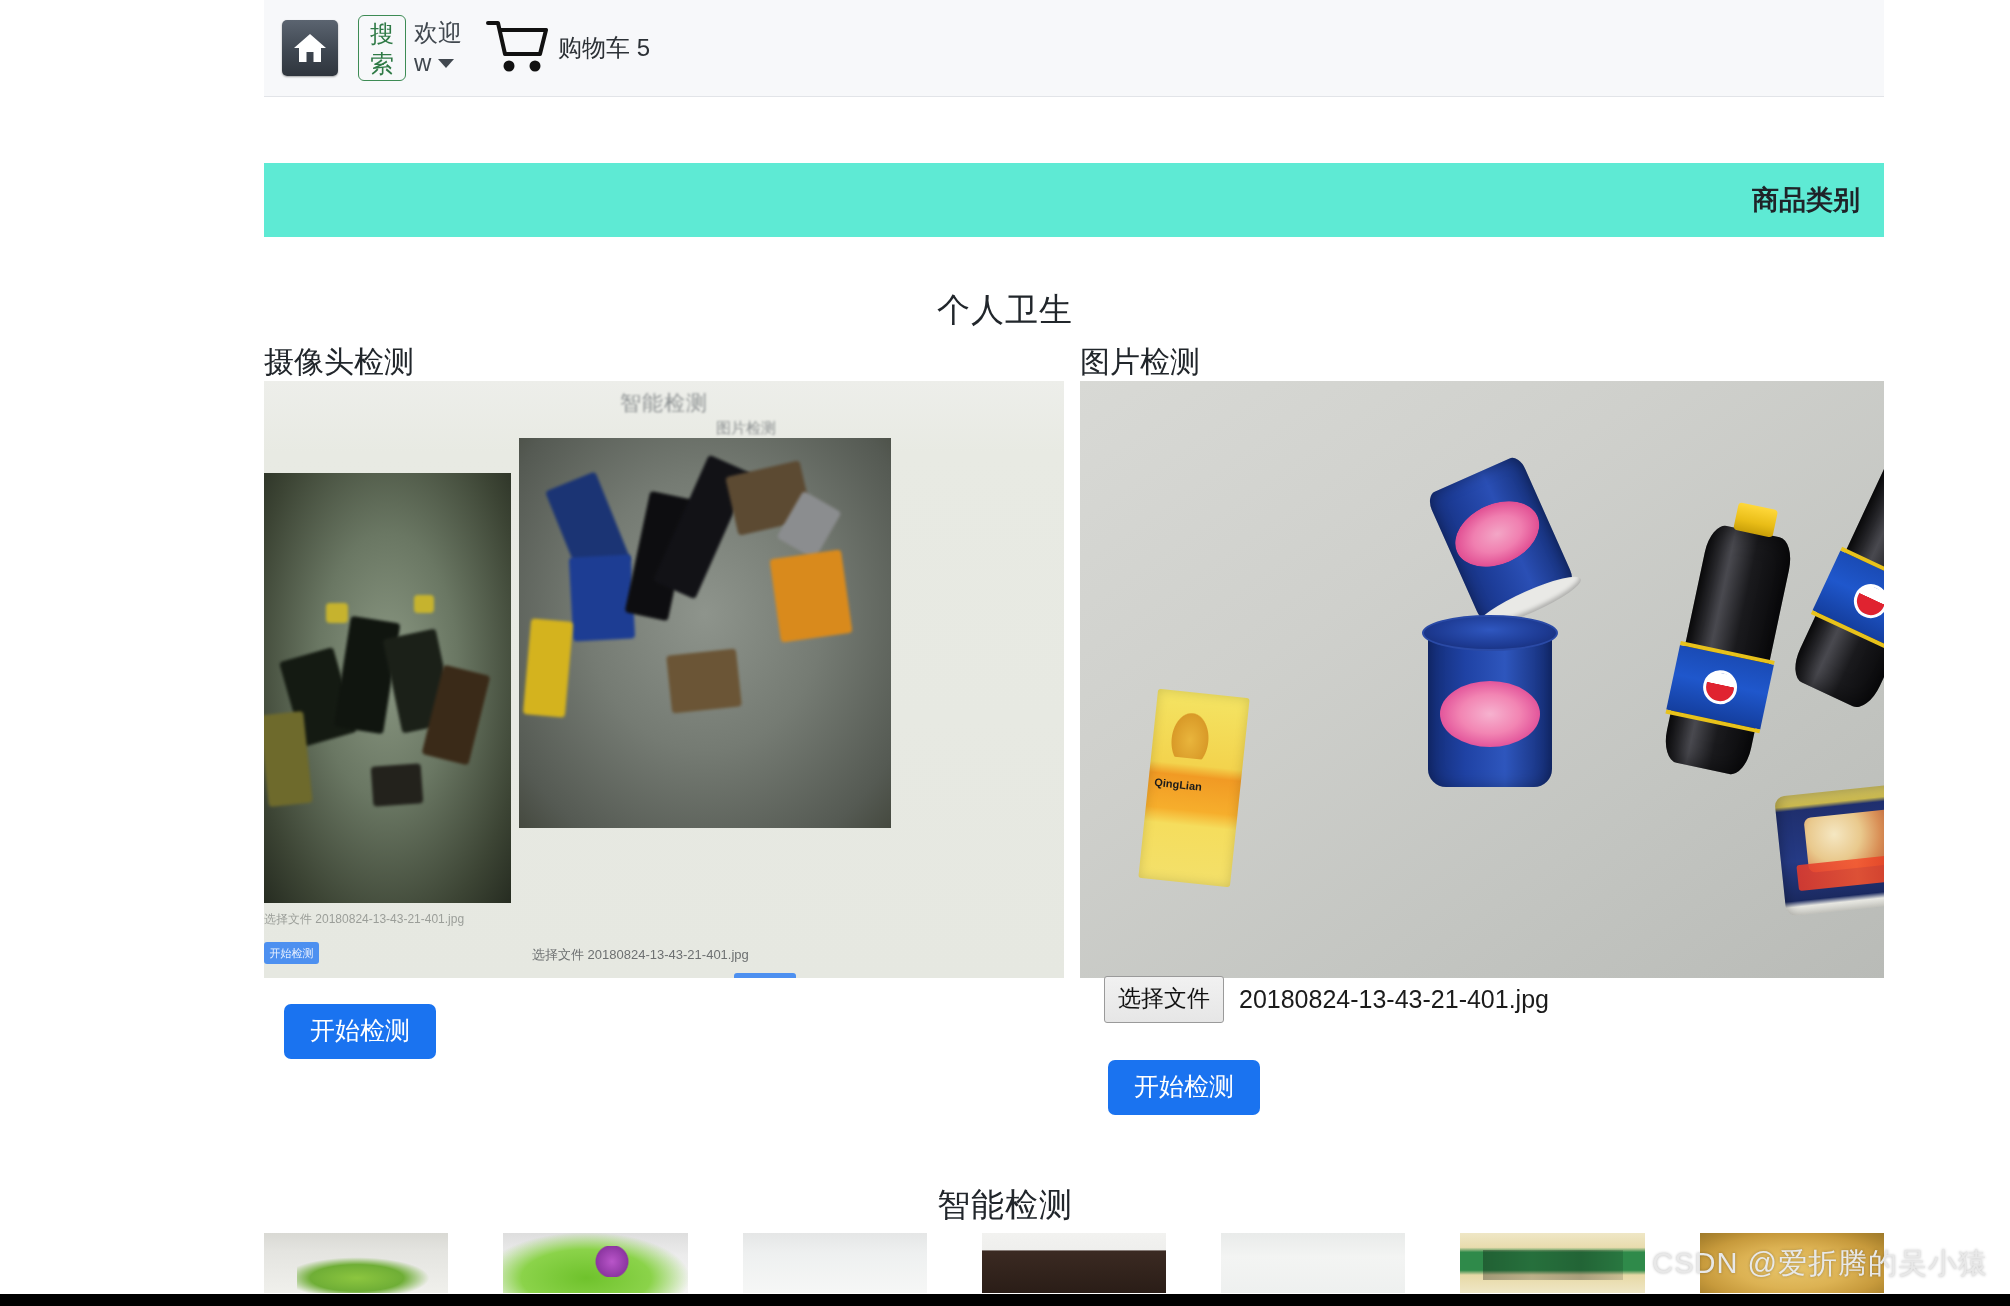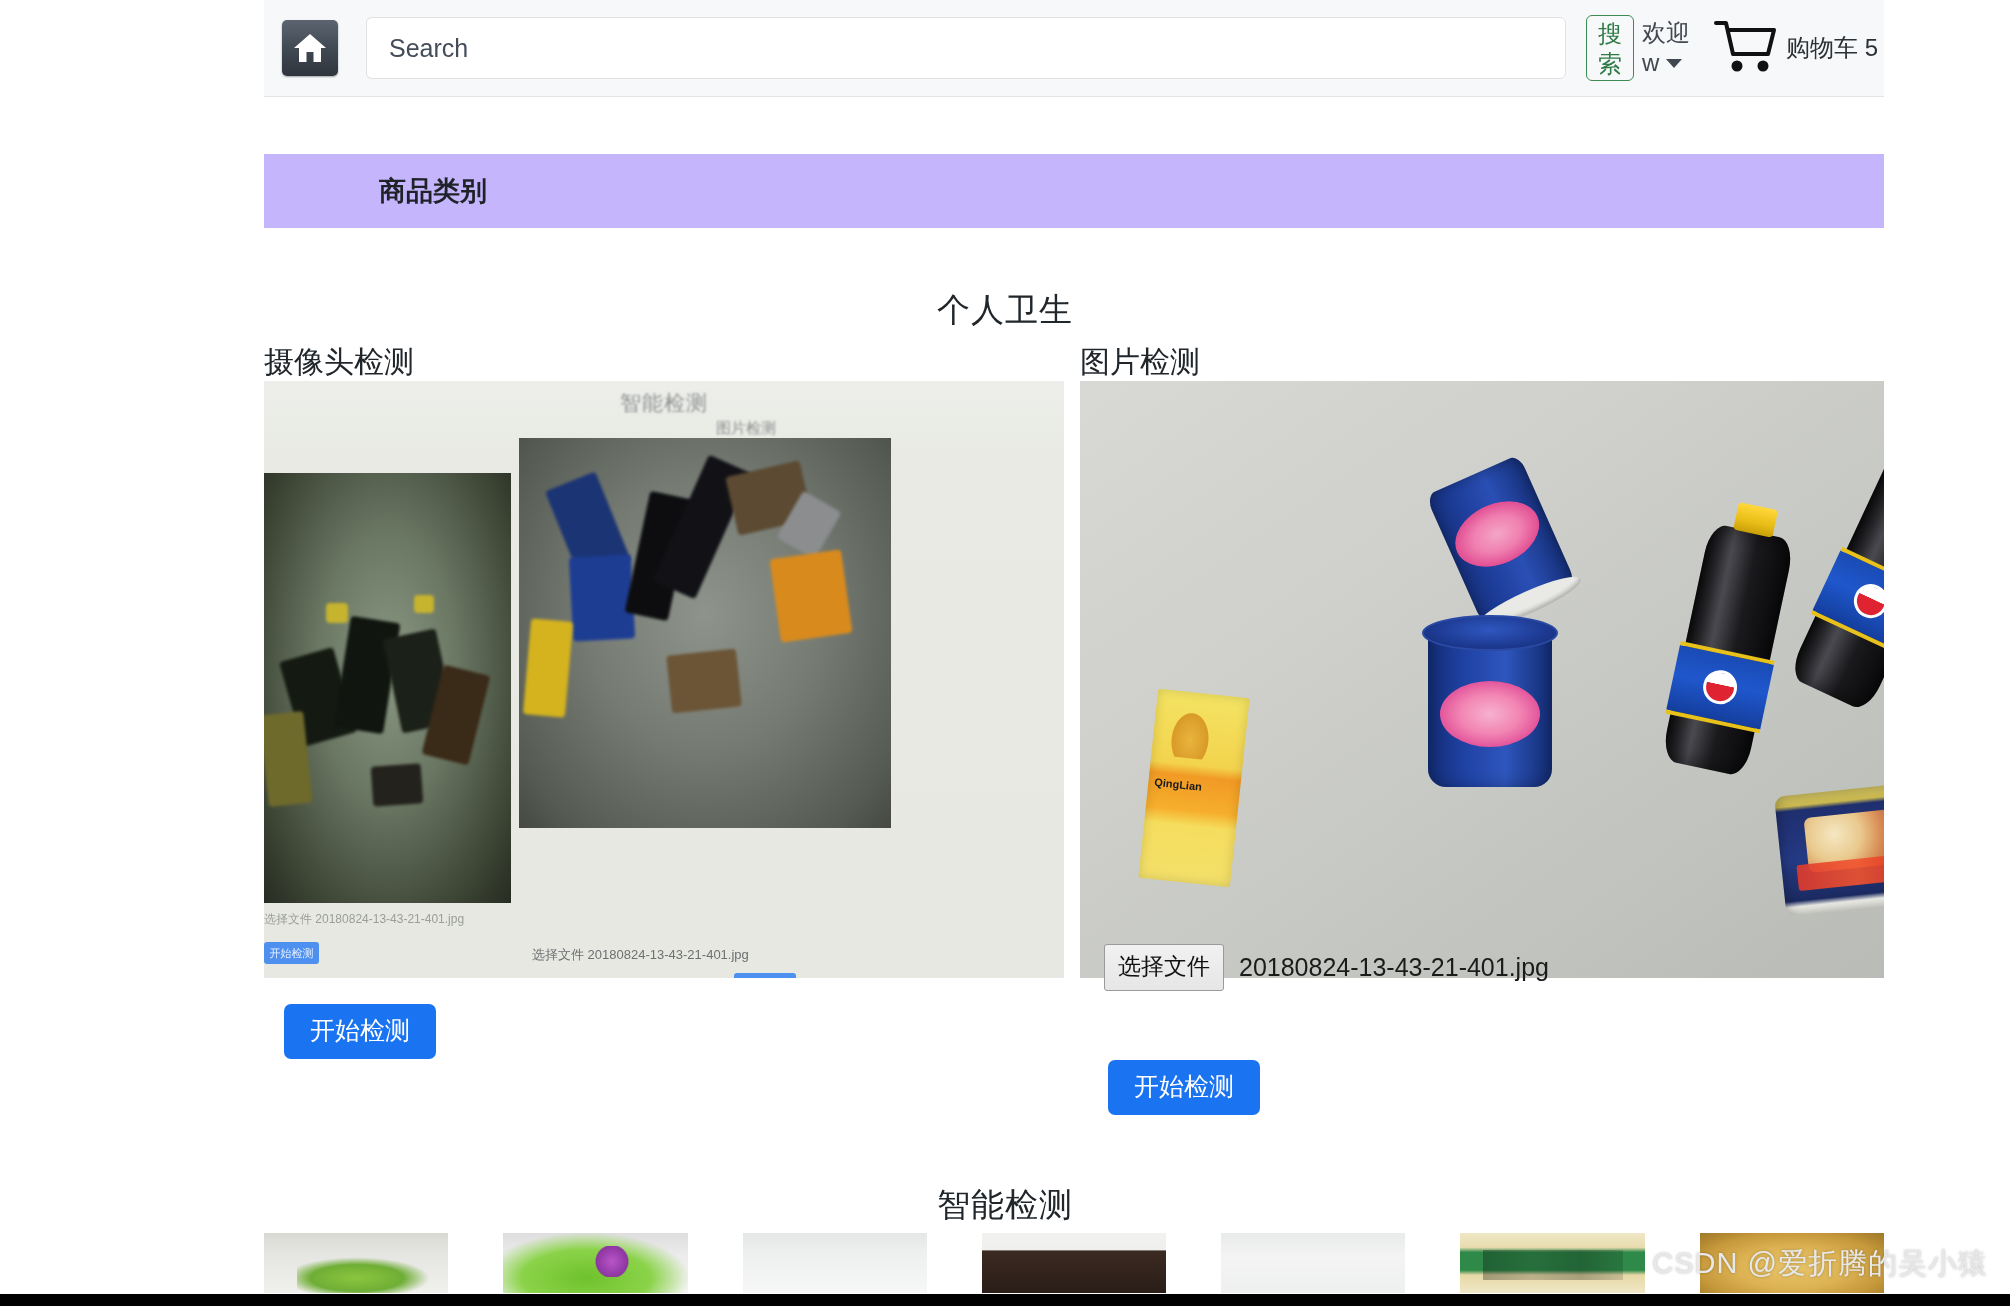--- a/index.html
+++ b/index.html
@@ -106,27 +106,28 @@
     font-size: 24px;
     color: #2c3136;
     margin-left: 8px;
     white-space: nowrap;
   }
 
   
   .nav-bar {
     position: absolute;
     left: 264px;
-    top: 154px;
+    top: 163px;
     width: 1620px;
     height: 74px;
-    background: #c4b5fd;
+    background: #5eead4;
     display: flex;
     align-items: center;
     box-sizing: border-box;
+    justify-content: flex-end;
   }
   .nav-title {
     font-size: 27px;
     font-weight: bold;
     color: #1f2328;
     margin-left: 115px;
     margin-right: 24px;
     white-space: nowrap;
   }
   .nav-links { display:flex; align-items:center; }
@@ -310,21 +311,21 @@
     font-size:11px; color:#1b1b1b; font-weight:bold;
   }
   .qinglian-box-l .pine {
     position:absolute; left:14px; top:14px; width:46px; height:52px;
     background: radial-gradient(ellipse at 50% 65%, #e9b53c 0%, #d99a28 55%, rgba(217,154,40,0) 58%);
   }
 
   
   .file-row {
     position: absolute;
-    left: 1104px; top: 944px;
+    left: 1104px; top: 976px;
     display: flex; align-items: center; justify-content: space-between;
   }
   .file-chooser {
     border: 1px solid #9a9a9a;
     background: linear-gradient(180deg,#f1f1f1 0%, #e6e6e6 100%);
     color: #111;
     font-size: 23px;
     padding: 6px 13px 8px 13px;
     border-radius: 3px;
     cursor: pointer;
@@ -427,21 +428,20 @@
 <div class="header-bar">
 
   <div class="home-btn">
     <span>
       <svg width="36" height="34" viewBox="0 0 36 34" aria-hidden="true">
         <path d="M18 3 L34 17 L29 17 L29 31 L21.5 31 L21.5 21 L14.5 21 L14.5 31 L7 31 L7 17 L2 17 Z" fill="#ffffff"></path>
       </svg>
     </span>
   </div>
 
-  <input class="search-input" type="text" placeholder="Search" style="">
 
   <div class="search-btn">搜索</div>
 
   <div class="welcome-box">
     <div>欢迎</div>
     <div class="u-row">
       <span>w</span>
       <span class="caret-down"></span>
     </div>
   </div>

